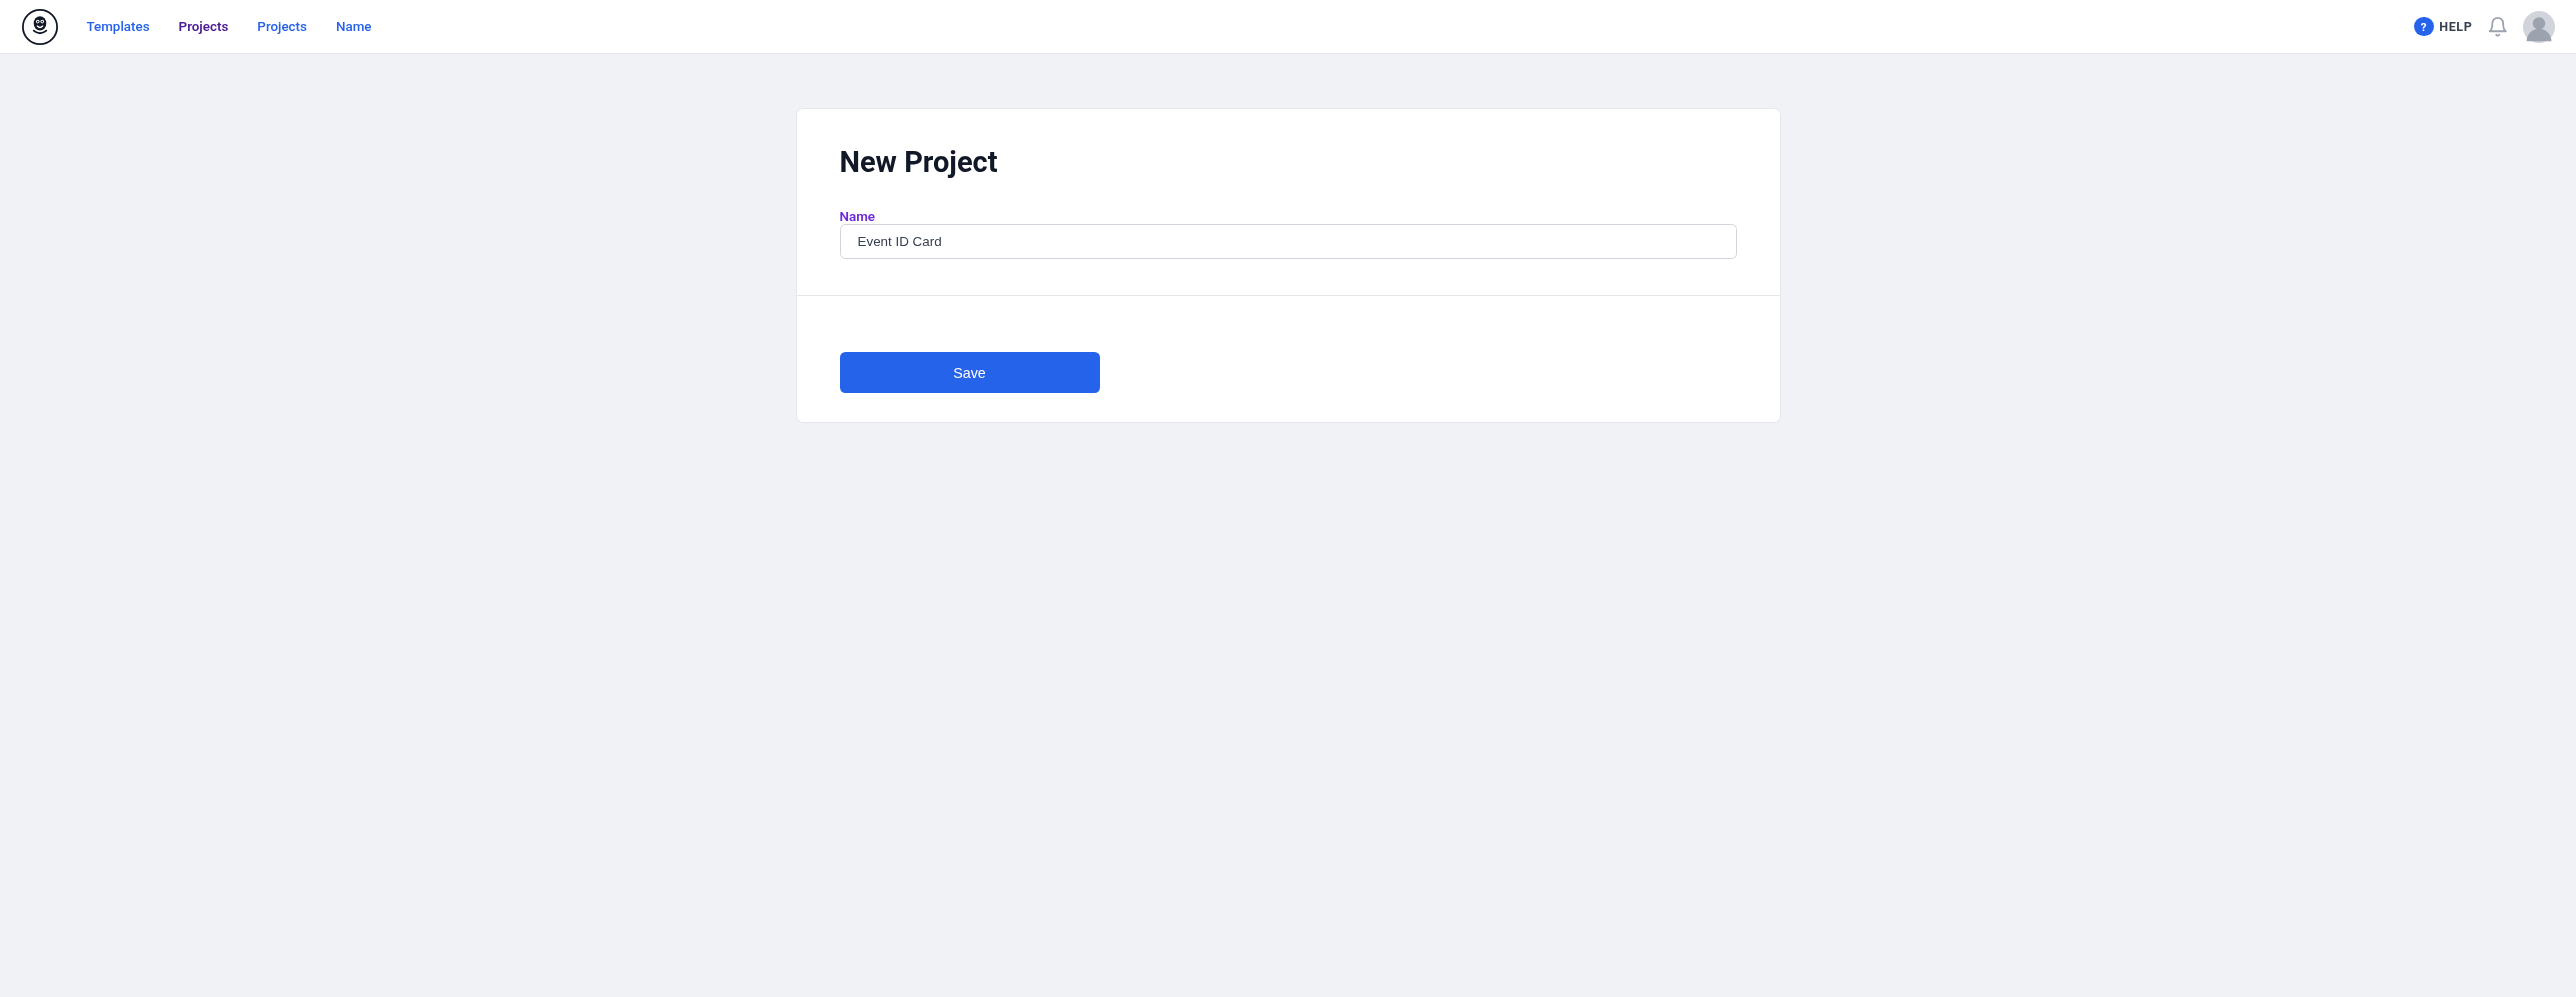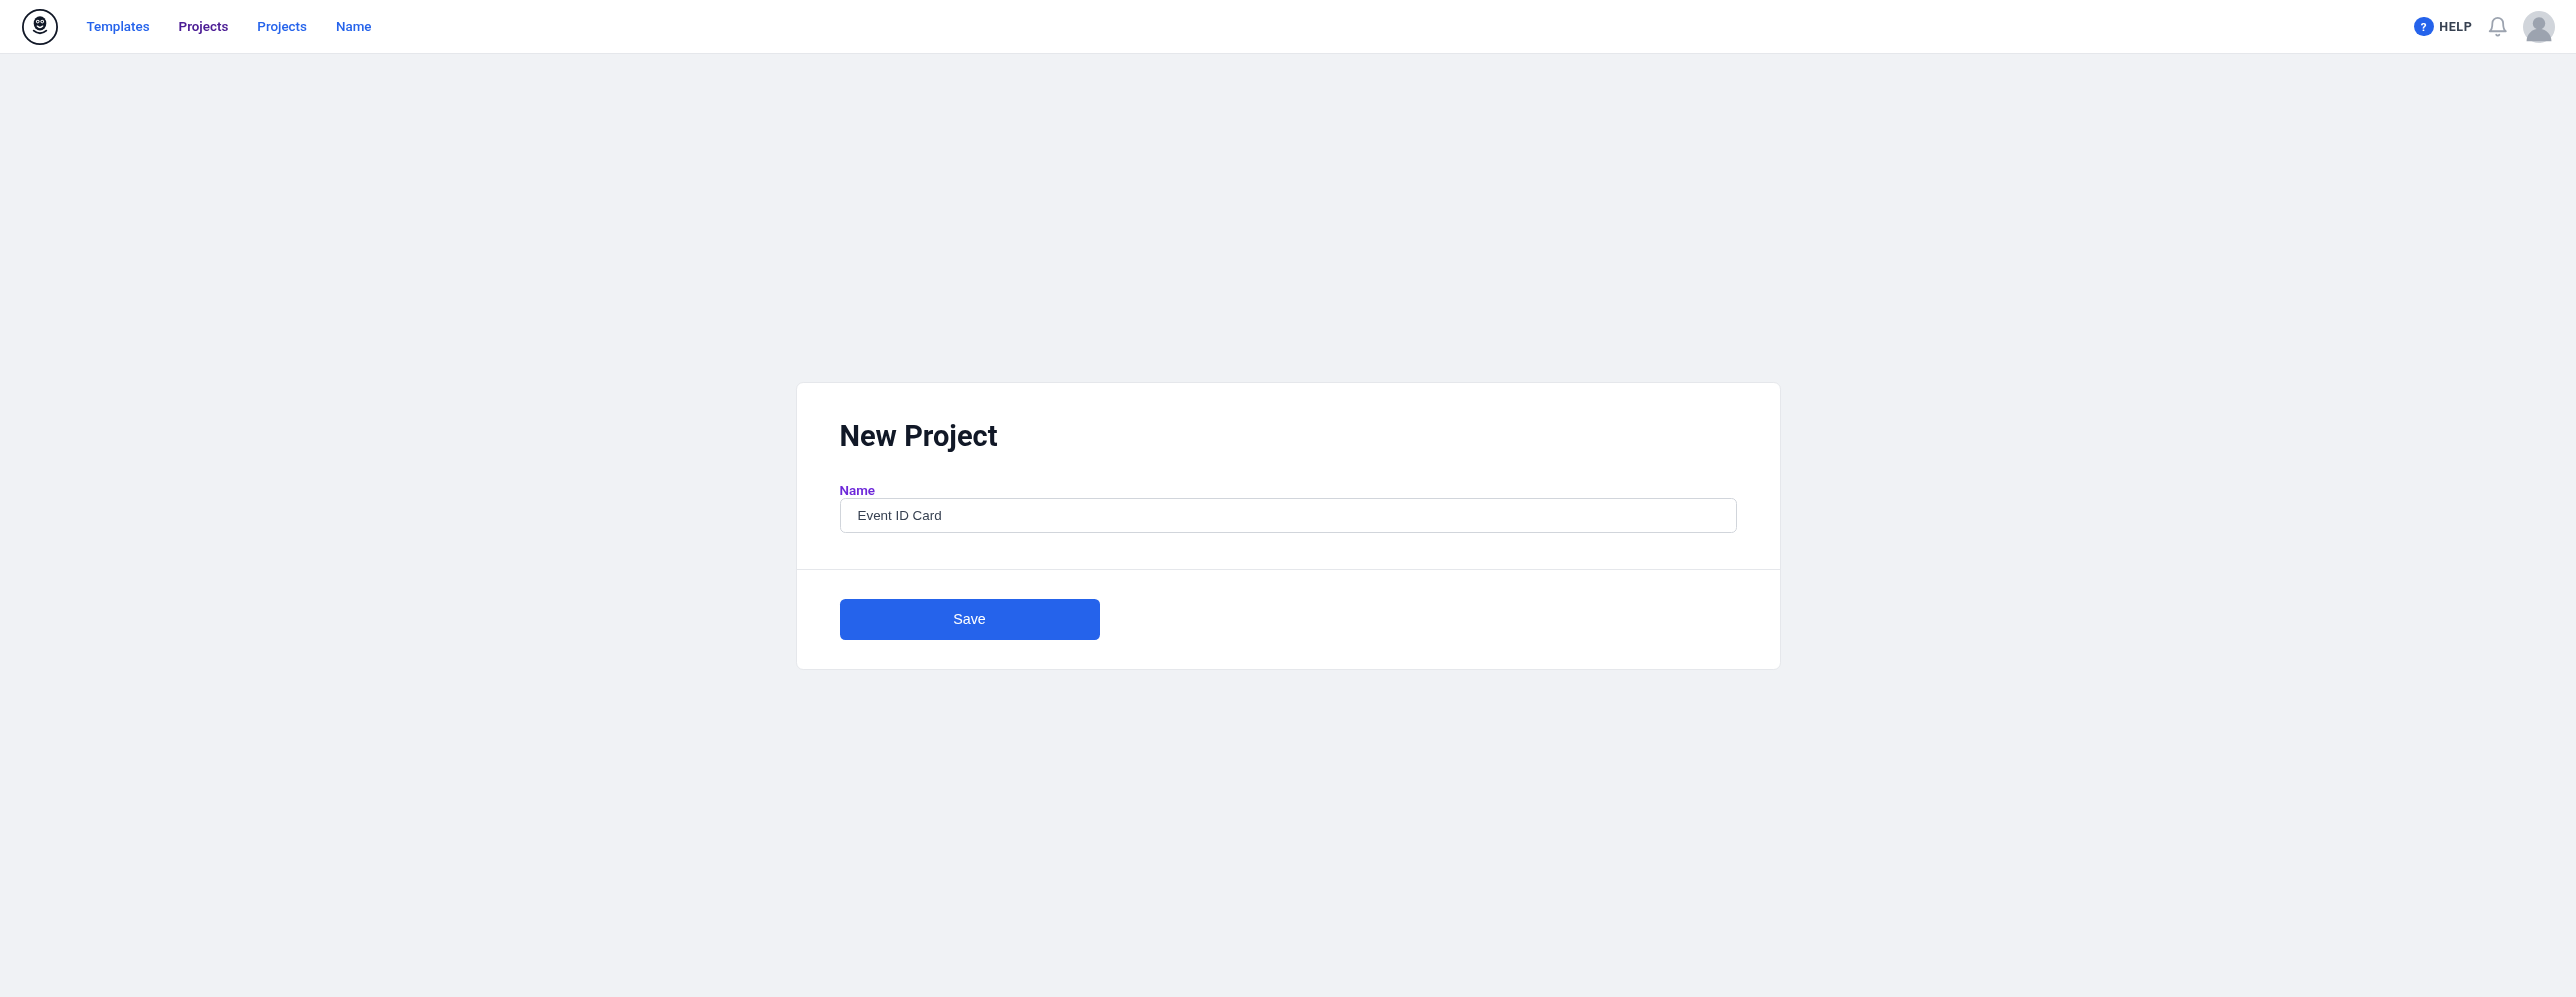--- a/index.html
+++ b/index.html
@@ -108,21 +108,21 @@
       cursor: pointer;
       display: flex;
       align-items: center;
       justify-content: center;
     }
 
     
     .main-content {
       display: flex;
       justify-content: center;
-      align-items: center;
+      align-items: flex-start;
       padding: 54px 18px;
       min-height: calc(100vh - 54px);
     }
 
     .form-card {
       background-color: #ffffff;
       border: 0.9px solid #e5e7eb;
       border-radius: 7.2px;
       width: 100%;
       max-width: 985px;
@@ -170,20 +170,21 @@
       background-color: #2563eb;
       color: #ffffff;
       border: none;
       border-radius: 5.4px;
       padding: 12.5px 0;
       width: 260px;
       font-size: 14.3px;
       font-weight: 500;
       cursor: pointer;
       text-align: center;
+      margin-top: 27px;
     }
   </style>
 </head>
 <body>
 
 <nav class="navbar">
   <div class="navbar-left">
     <div class="navbar-logo">
       <svg class="logo-icon" viewBox="0 0 40 40" fill="none" xmlns="http://www.w3.org/2000/svg">
         <circle cx="20" cy="20" r="19" stroke="#111827" stroke-width="2" fill="white"></circle>

